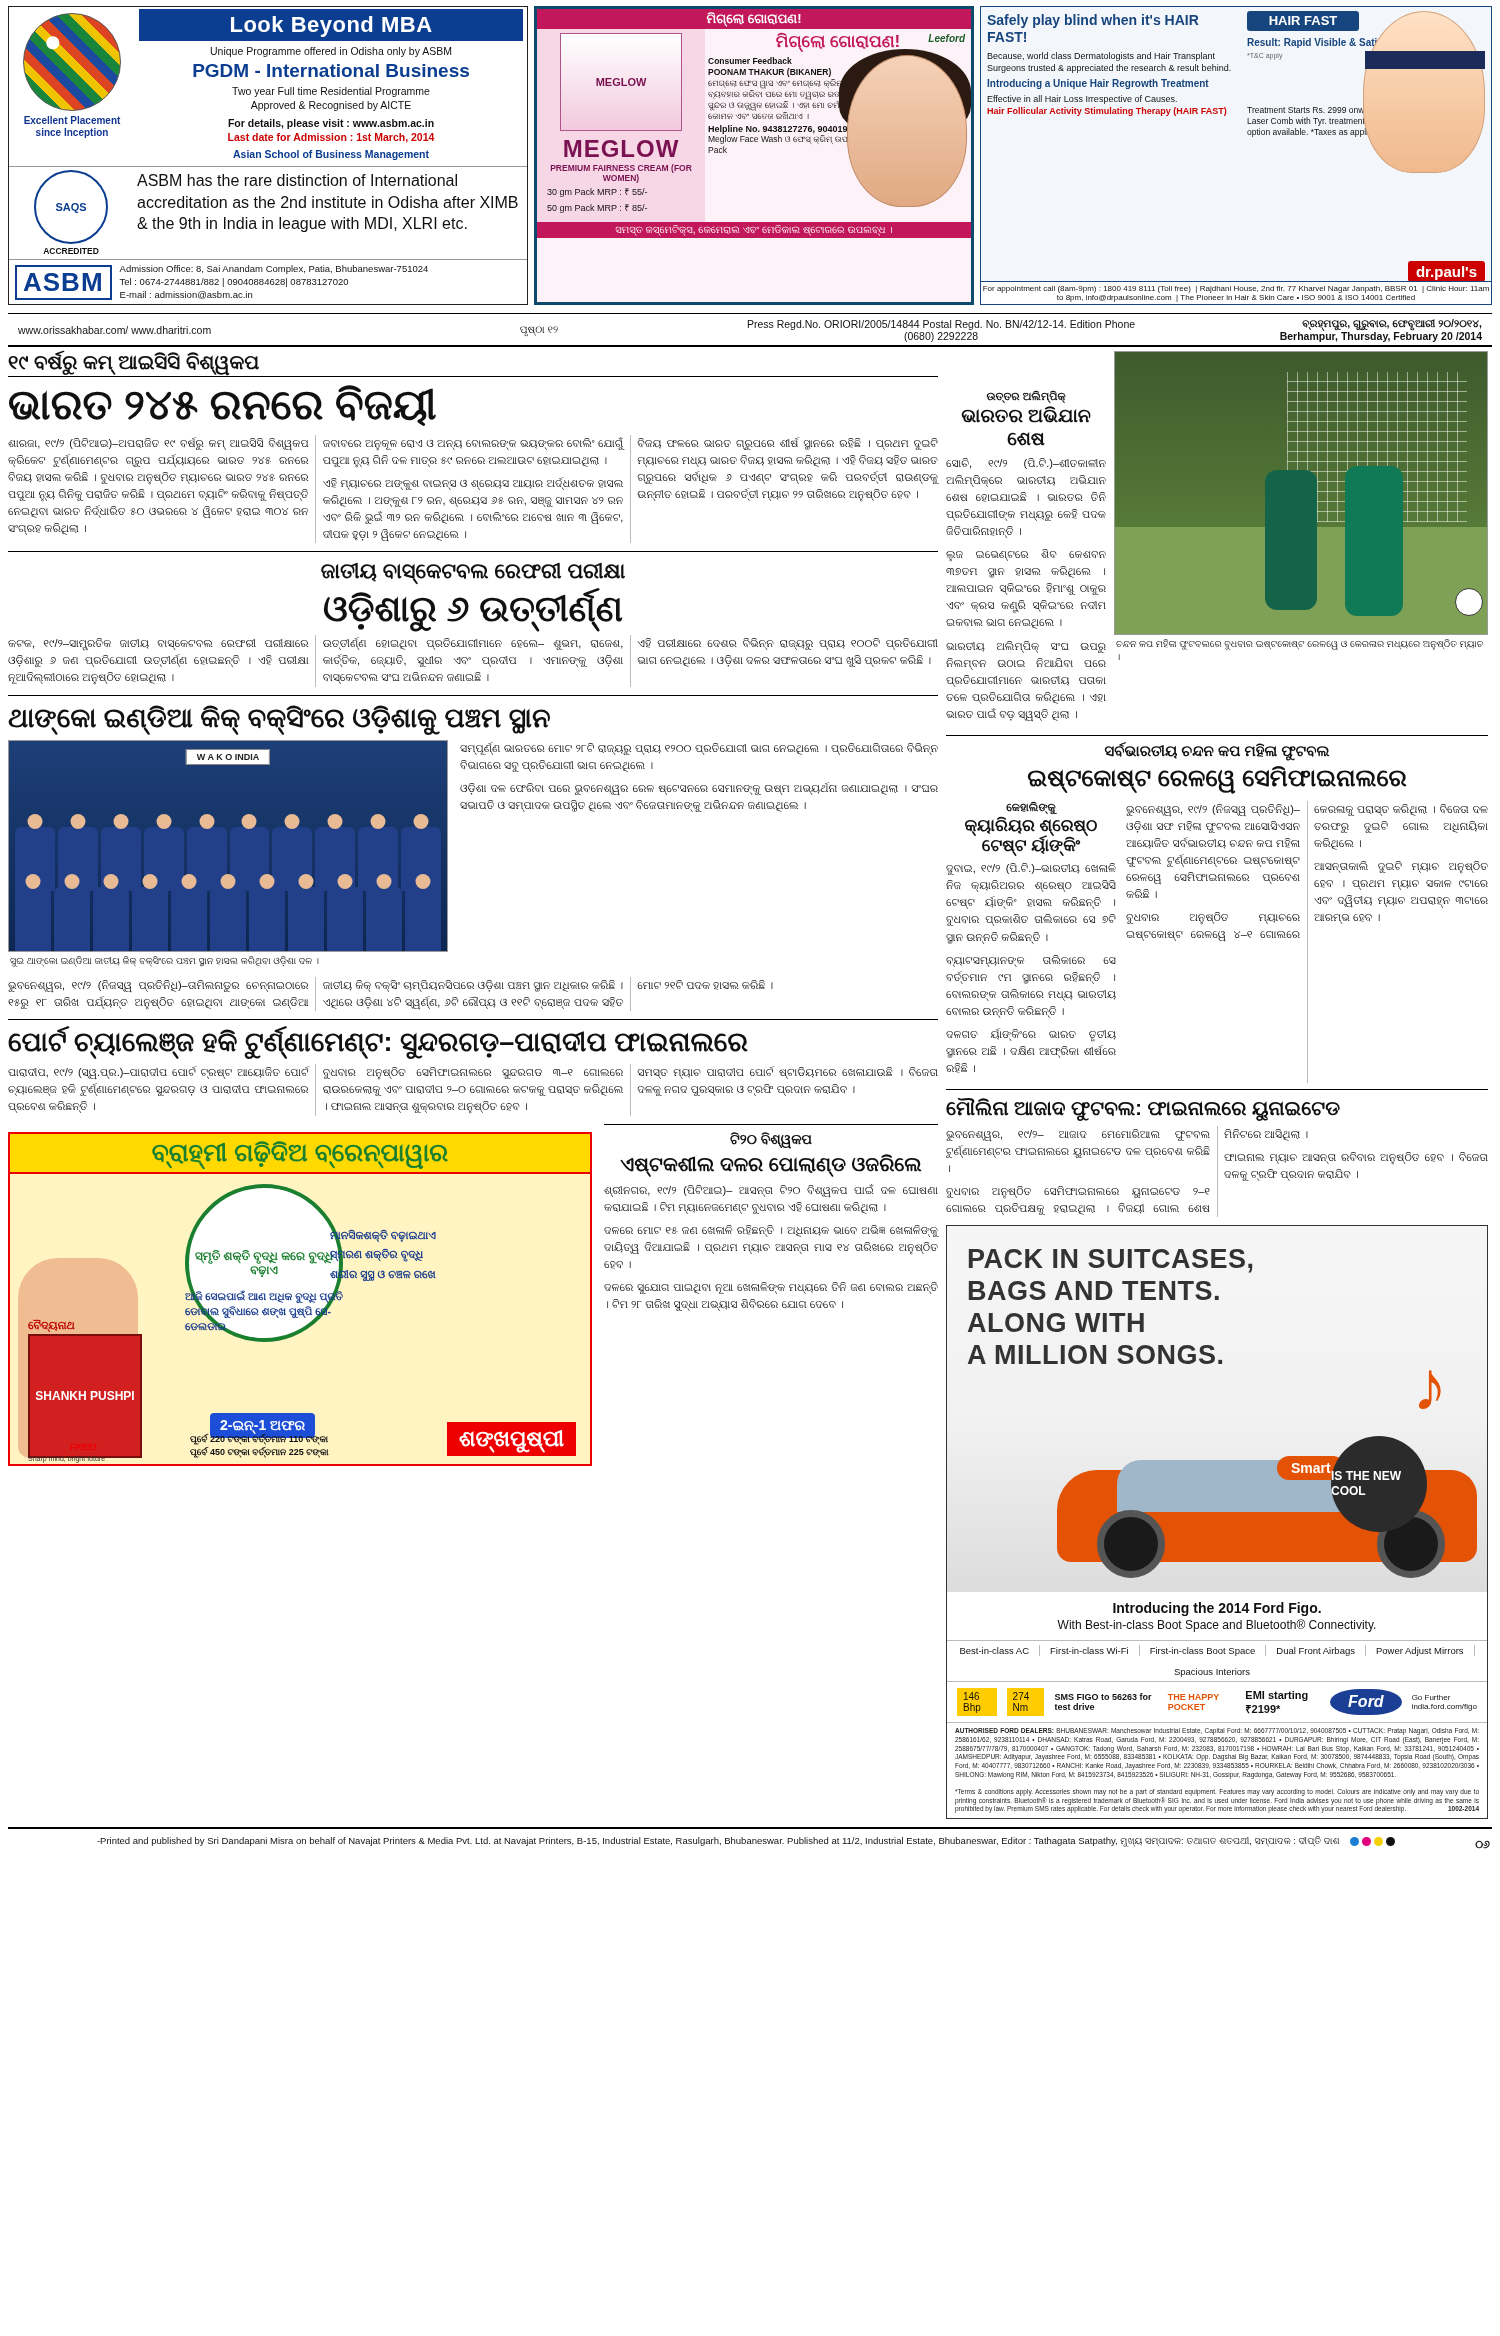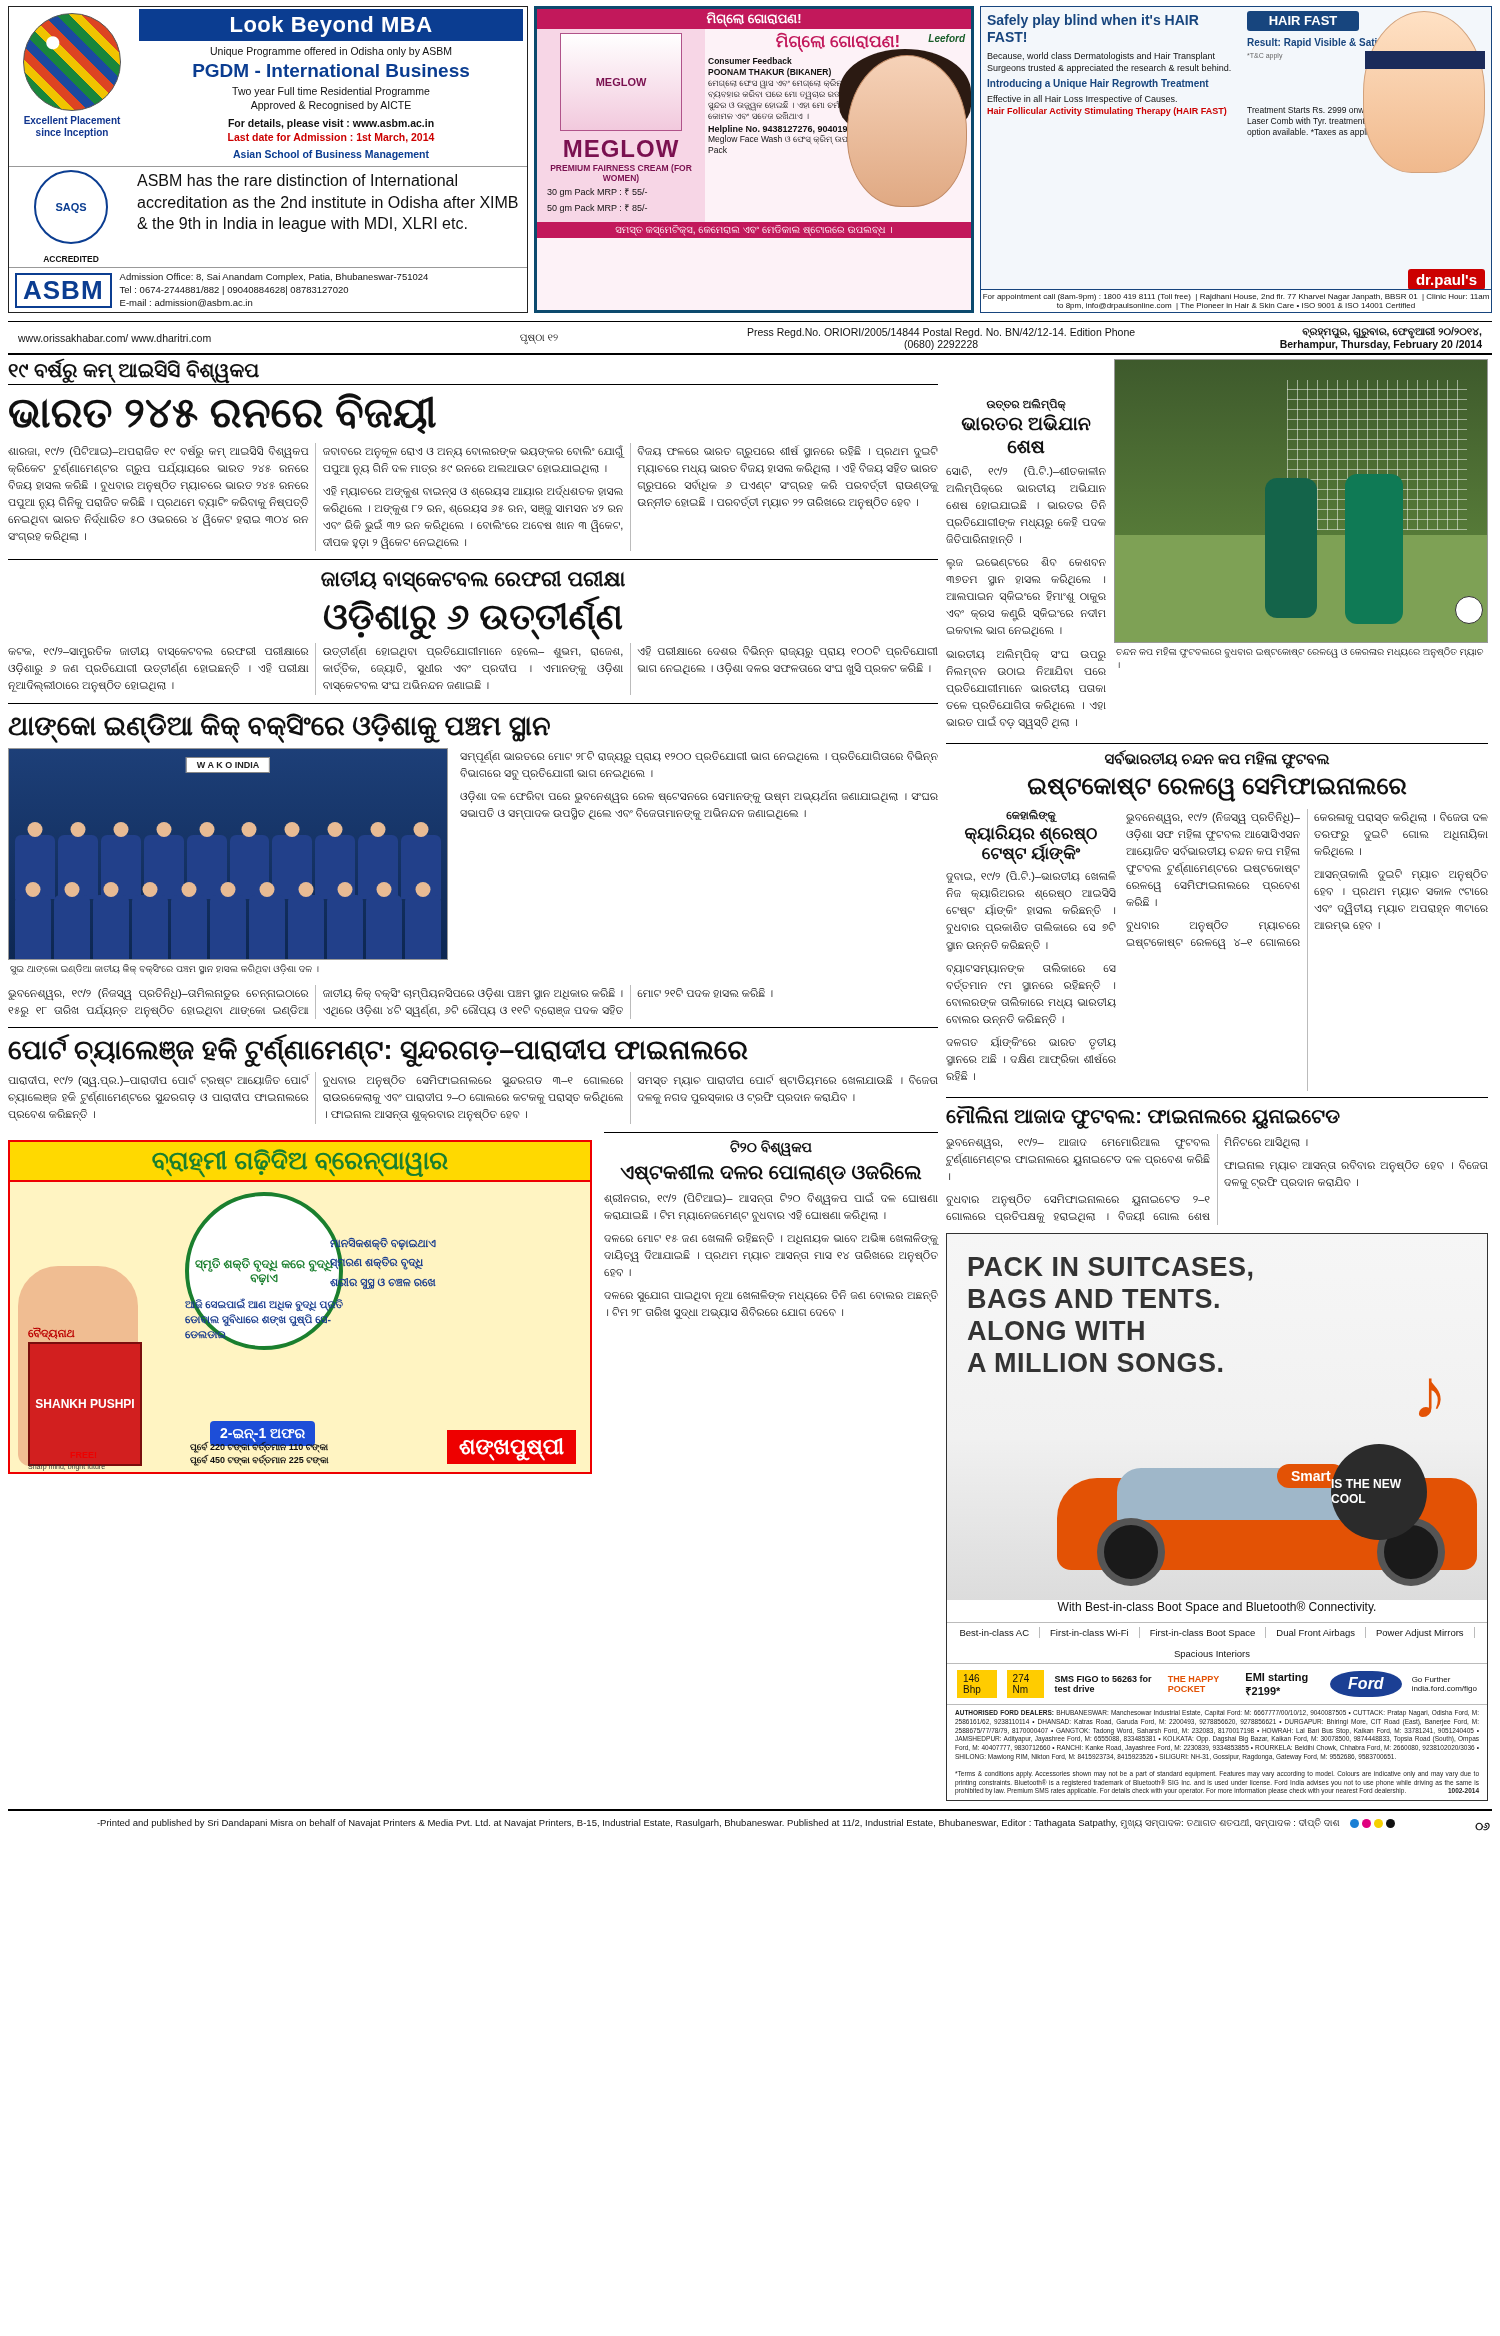--- a/index.html
+++ b/index.html
@@ -25,21 +25,21 @@
   .globe-cap{font-size:10px;font-weight:bold;color:#12368f;margin-top:4px;line-height:1.15;}
   .asbm-right{flex:1;padding:2px 4px;}
   .lookbeyond{background:#0b3d91;color:#fff;font-size:22px;font-weight:bold;text-align:center;padding:3px 0;letter-spacing:.5px;}
   .asbm-line{font-size:10.5px;text-align:center;line-height:1.35;}
   .pgdm{font-size:19px;font-weight:bold;color:#0b3d91;text-align:center;margin:2px 0;}
   .asbm-red{color:#c00;font-weight:bold;}
   .asbm-bot{display:flex;border-top:1px solid #999;margin-top:3px;}
   .saqs{width:118px;text-align:center;padding:3px;}
   .saqs-badge{border:2px solid #0b3d91;border-radius:50%;width:70px;height:70px;margin:0 auto;
     display:flex;flex-direction:column;justify-content:center;align-items:center;font-size:11px;font-weight:bold;color:#0b3d91;line-height:1.1;}
-  .saqs-sub{font-size:8.5px;font-weight:bold;margin-top:10px;}
+  .saqs-sub{font-size:8.5px;font-weight:bold;margin-top:2px;}
   .asbm-bot-txt{flex:1;font-size:16px;padding:3px 4px;line-height:1.35;}
   .asbm-logo{font-size:26px;font-weight:bold;color:#0b3d91;letter-spacing:1px;border:2px solid #0b3d91;display:inline-block;padding:0 6px;}
   .asbm-addr{font-size:9.5px;line-height:1.35;}
 
   .ad-meglow{width:440px;background:#fdf2f7;border:3px solid #0c4a6e;}
   .meglow-band{background:#c2185b;color:#fff;text-align:center;font-size:13px;font-weight:bold;padding:2px 0;}
   .meglow-row{display:flex;}
   .meglow-l{width:160px;background:#f7d6e6;padding:4px;text-align:center;}
   .mg-box{height:96px;background:linear-gradient(#fff,#f2c9dd);border:1px solid #b0538a;margin:0 auto;width:120px;
     display:flex;align-items:center;justify-content:center;font-size:11px;color:#7a1150;font-weight:bold;text-align:center;}
@@ -464,20 +464,21 @@
           <div class="ford-note">♪</div>
           <div class="ford-car">
             <div class="car-body"></div>
             <div class="car-win"></div>
             <div class="wheel w1"></div>
             <div class="wheel w2"></div>
             <div class="smart">Smart</div>
             <div class="coolcirc">IS THE NEW COOL</div>
           </div>
         </div>
+        <div class="ford-sub">Introducing the 2014 Ford Figo.</div>
         <div class="ford-sub2">With Best-in-class Boot Space and Bluetooth® Connectivity.</div>
         <div class="ford-feat">
           <span>Best-in-class AC</span>
           <span>First-in-class Wi-Fi</span>
           <span>First-in-class Boot Space</span>
           <span>Dual Front Airbags</span>
           <span>Power Adjust Mirrors</span>
           <span>Spacious Interiors</span>
         </div>
         <div class="ford-bot">

